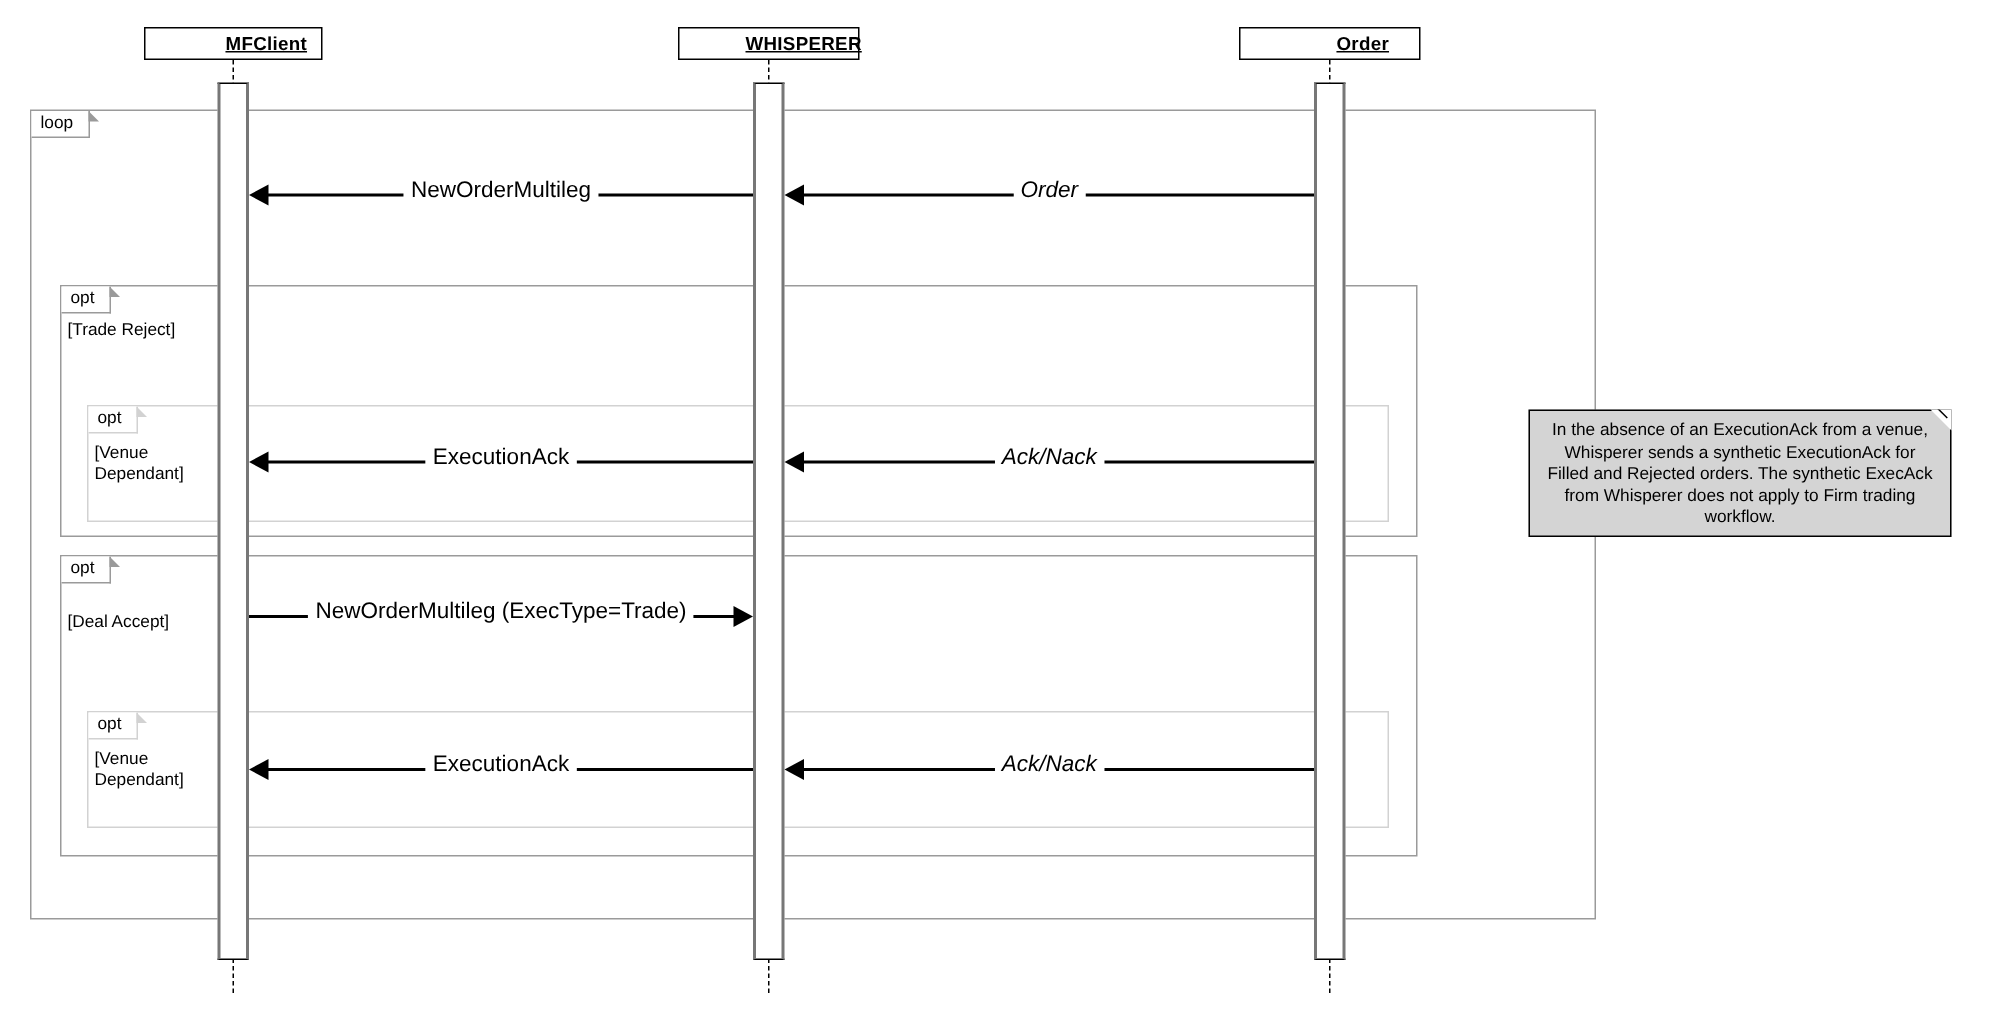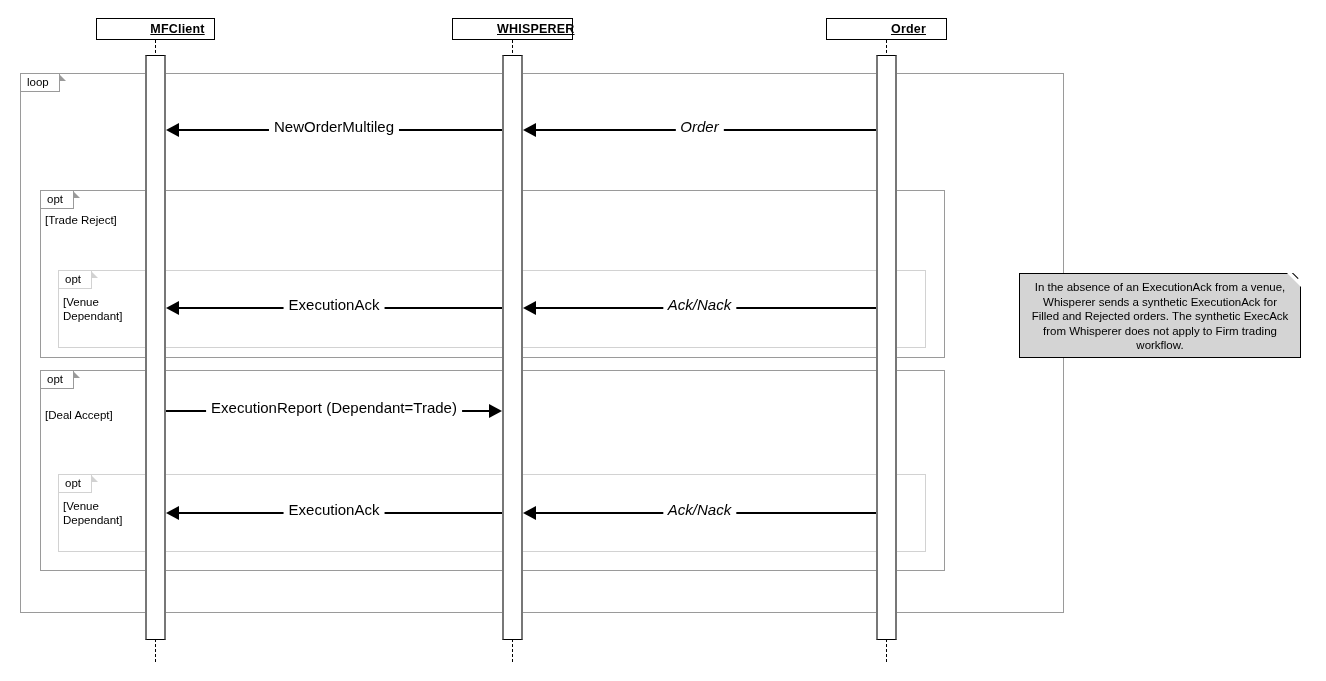--- a/index.html
+++ b/index.html
@@ -239,21 +239,21 @@
 
   <div class="msg" style="left:523px; top:300px; width:353px;">
     <div class="arrowhead left" style="left:0;"></div>
     <div class="msg-line" style="left:10px; right:0;"></div>
     <div class="msg-label italic" style="left:50%; transform:translateX(-50%);">Ack/Nack</div>
   </div>
 
   <div class="msg" style="left:166px; top:403px; width:336px;">
     <div class="msg-line" style="left:0; right:10px;"></div>
     <div class="arrowhead right" style="right:0;"></div>
-    <div class="msg-label" style="left:50%; transform:translateX(-50%);">ExecutionReport (Dependant=Trade)</div>
+    <div class="msg-label" style="left:50%; transform:translateX(-50%);">NewOrderMultileg (ExecType=Trade)</div>
   </div>
 
 
   <div class="msg" style="left:166px; top:505px; width:336px;">
     <div class="arrowhead left" style="left:0;"></div>
     <div class="msg-line" style="left:10px; right:0;"></div>
     <div class="msg-label" style="left:50%; transform:translateX(-50%);">ExecutionAck</div>
   </div>
 
   <div class="msg" style="left:523px; top:505px; width:353px;">

